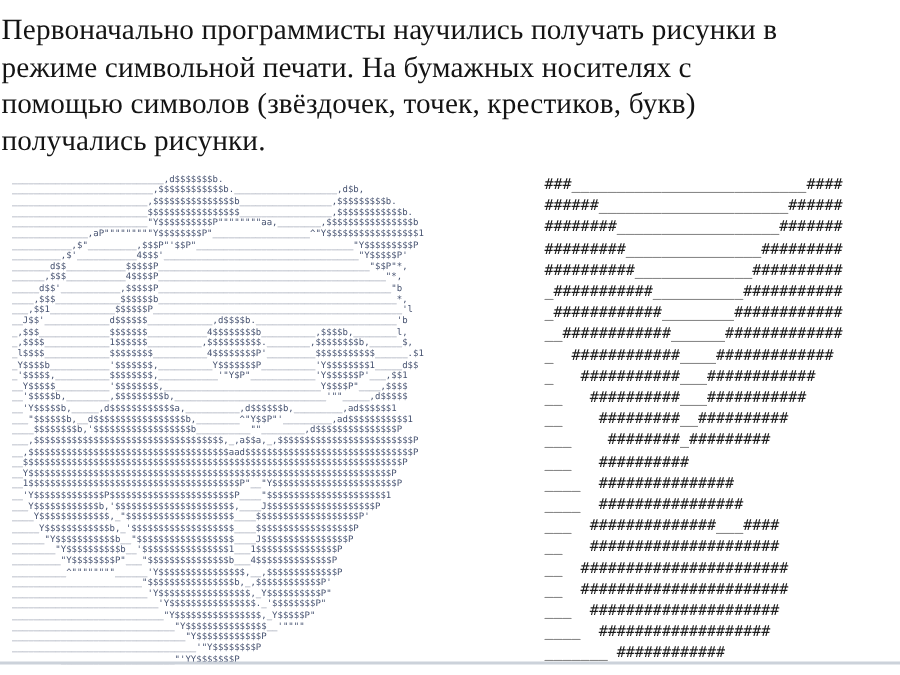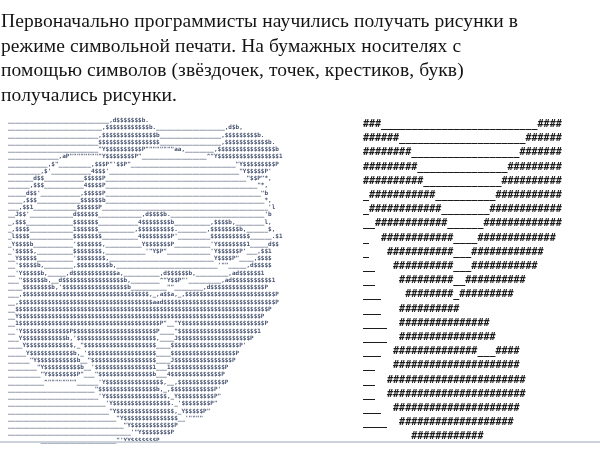--- a/index.html
+++ b/index.html
@@ -11,21 +11,20 @@
   .slide{position:absolute;inset:0;background:#ffffff;}
   .title{
     position:absolute;left:1px;top:9px;width:578px;
     font-size:19.5px;line-height:24.5px;color:#141414;
     white-space:pre;letter-spacing:0.1px;
   }
   .ascii{
     position:absolute;white-space:pre;
     font-family:"DejaVu Sans Mono", monospace;
     font-variant-ligatures:none;
-    font-weight:bold;
   }
   .ascii-left{
     left:8px;top:116px;
     font-size:6px;line-height:7.27px;
     color:#475371;
   }
   .ascii-right{
     left:363px;top:117px;
     font-size:10px;line-height:14.2px;
     color:#1c1c1c;

